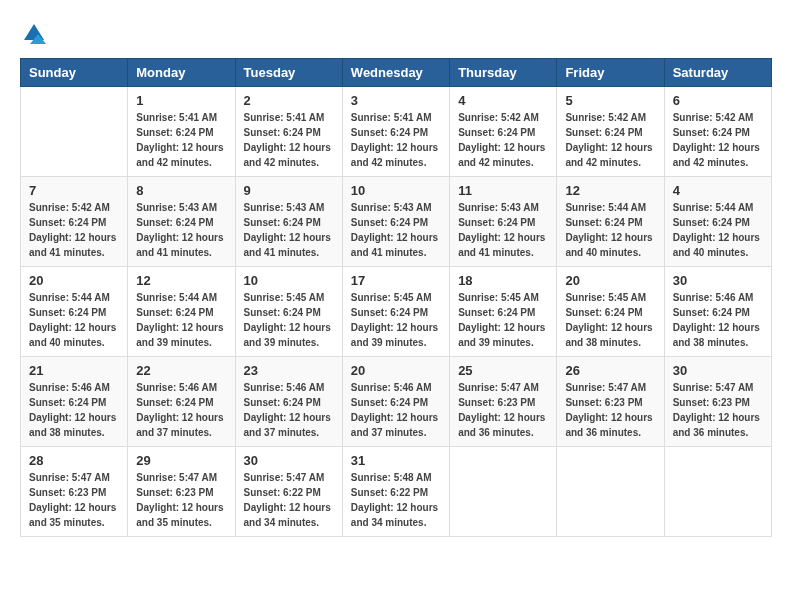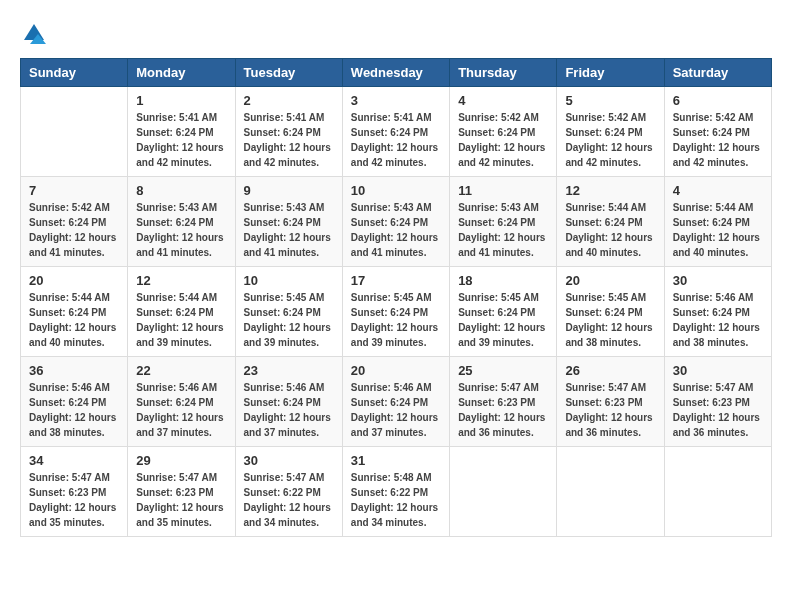--- a/index.html
+++ b/index.html
@@ -268,21 +268,21 @@
         <td>
           <span class="day-number">30</span>
           <div class="day-info" style="white-space: pre-line;">Sunrise: 5:46 AM
 Sunset: 6:24 PM
 Daylight: 12 hours
 and 38 minutes.</div>
         </td>
       </tr>
       <tr>
         <td>
-          <span class="day-number">36</span>
+          <span class="day-number">21</span>
           <div class="day-info" style="white-space: pre-line;">Sunrise: 5:46 AM
 Sunset: 6:24 PM
 Daylight: 12 hours
 and 38 minutes.</div>
         </td>
         <td>
           <span class="day-number">22</span>
           <div class="day-info" style="white-space: pre-line;">Sunrise: 5:46 AM
 Sunset: 6:24 PM
 Daylight: 12 hours
@@ -319,21 +319,21 @@
         <td>
           <span class="day-number">30</span>
           <div class="day-info" style="white-space: pre-line;">Sunrise: 5:47 AM
 Sunset: 6:23 PM
 Daylight: 12 hours
 and 36 minutes.</div>
         </td>
       </tr>
       <tr>
         <td>
-          <span class="day-number">34</span>
+          <span class="day-number">28</span>
           <div class="day-info" style="white-space: pre-line;">Sunrise: 5:47 AM
 Sunset: 6:23 PM
 Daylight: 12 hours
 and 35 minutes.</div>
         </td>
         <td>
           <span class="day-number">29</span>
           <div class="day-info" style="white-space: pre-line;">Sunrise: 5:47 AM
 Sunset: 6:23 PM
 Daylight: 12 hours

